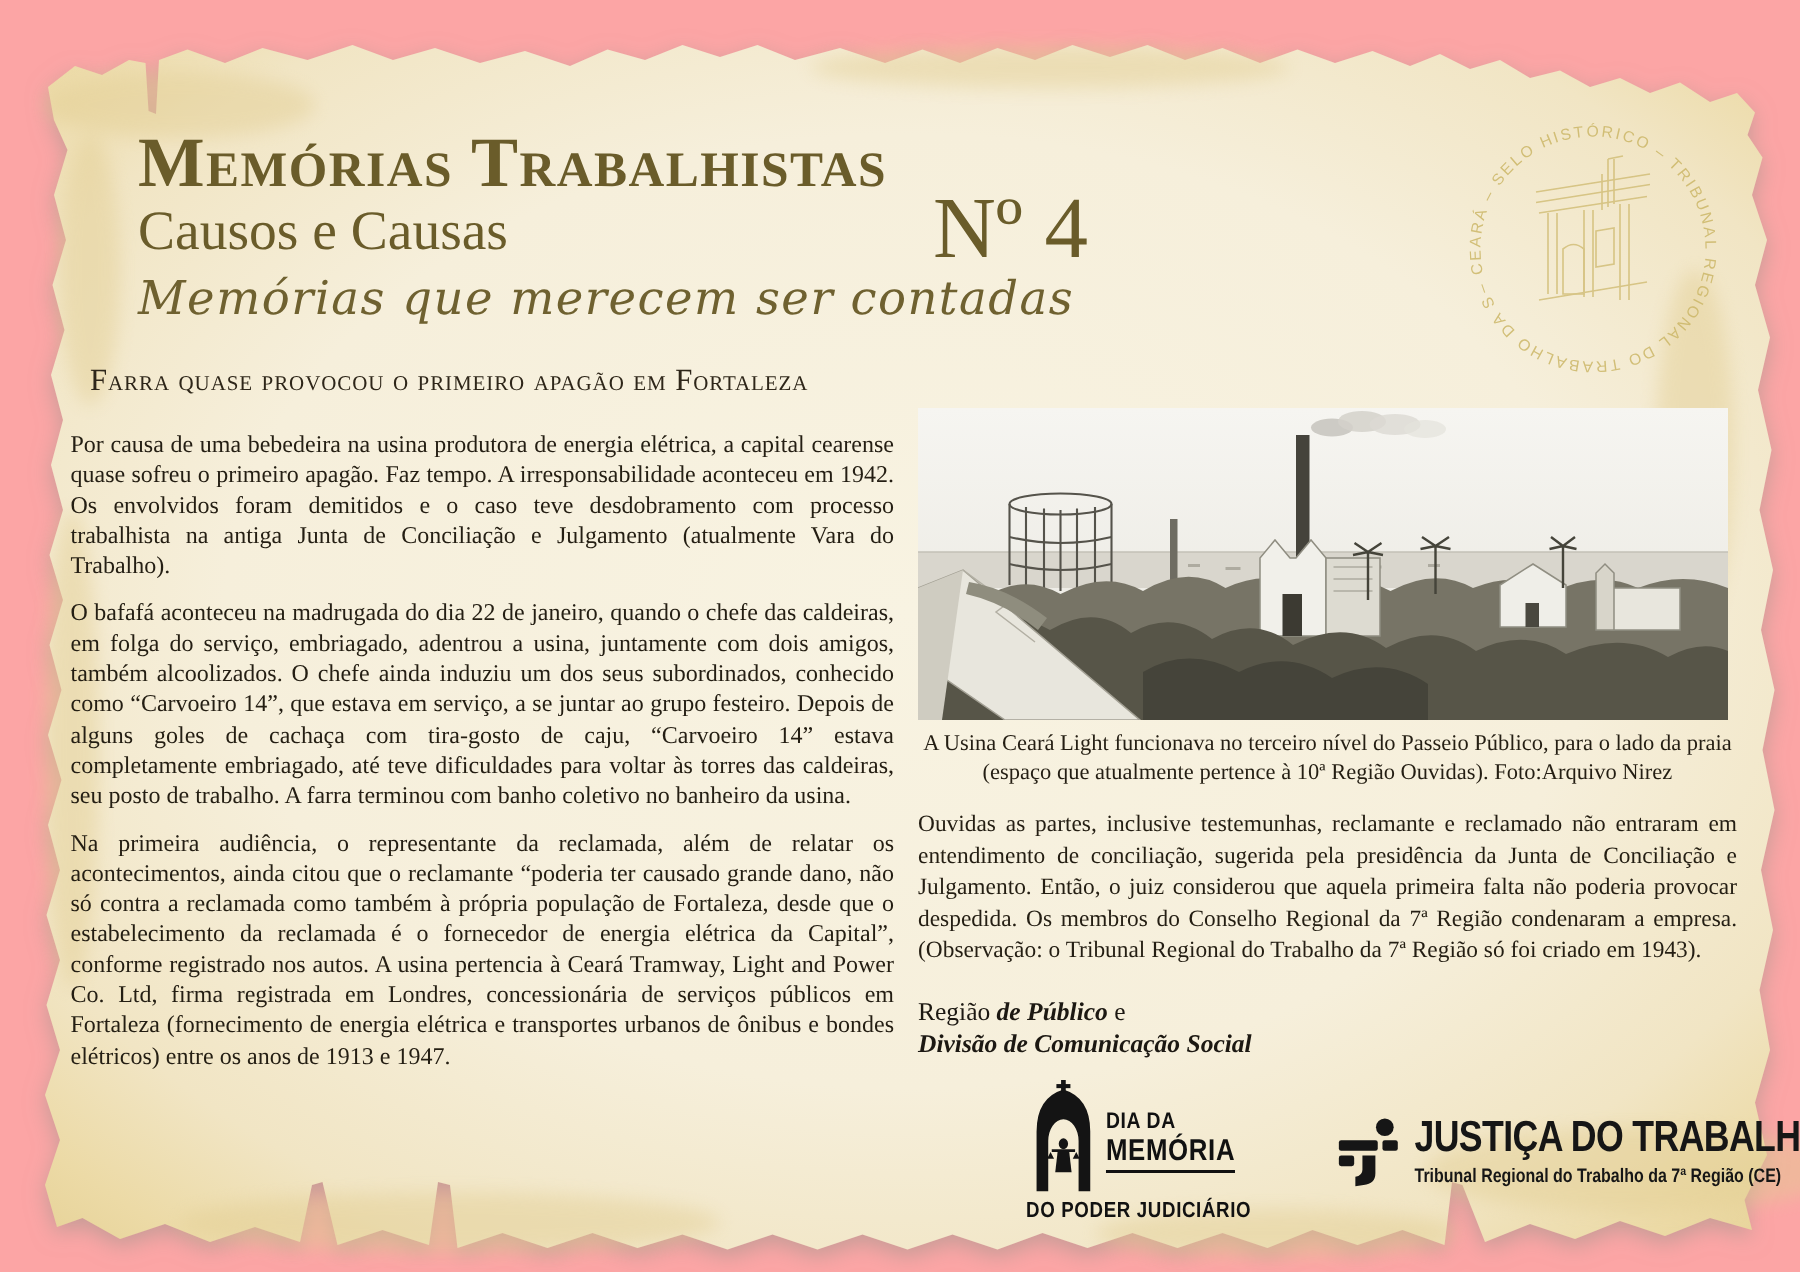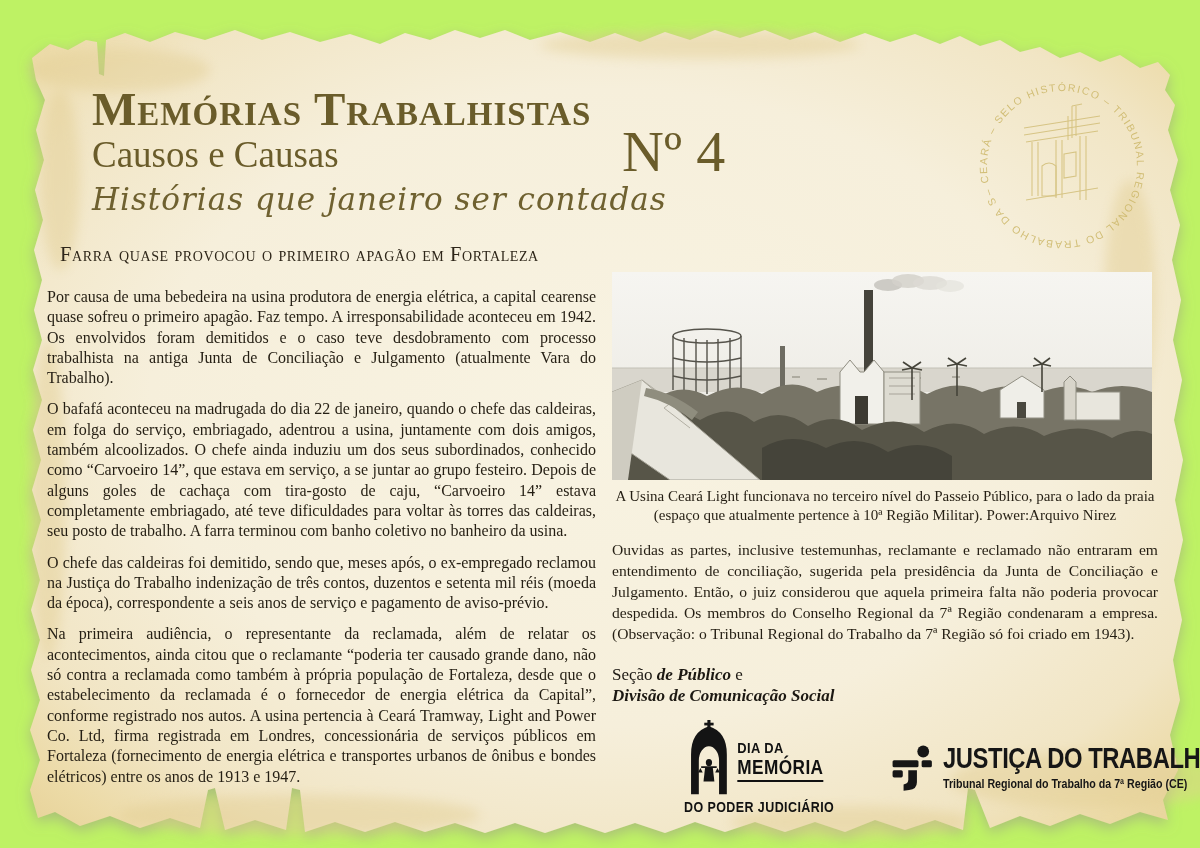--- a/index.html
+++ b/index.html
@@ -1,16 +1,16 @@
 <!DOCTYPE html>
 <html><head>
 <meta charset="utf-8">
 <style>
   html,body{margin:0;padding:0;background:#ffffff;}
-  .page{position:relative;width:1200px;height:848px;background:#bef264;overflow:hidden;
+  .page{position:relative;width:1200px;height:848px;background:#fca5a5;overflow:hidden;
         font-family:"Liberation Serif",serif;color:#211c13;}
   .paper-svg{position:absolute;left:0;top:0;width:1200px;height:848px;}
 
   
   .masthead{position:absolute;left:92px;top:86px;width:700px;}
   .mast-title{font-family:"Liberation Serif",serif;font-weight:bold;font-variant:small-caps;
               font-size:47px;line-height:1.0;color:#6a5c2a;letter-spacing:1px;}
   .mast-sub{font-family:"Liberation Serif",serif;font-size:37px;line-height:1.08;color:#6a5c2a;margin-top:2px;}
   .mast-tag{font-family:"DejaVu Serif",serif;font-style:italic;font-size:31px;color:#6f6130;
             margin-top:6px;letter-spacing:1px;}
@@ -100,21 +100,21 @@
       <ellipse cx="300" cy="815" rx="180" ry="20"></ellipse>
       <ellipse cx="48" cy="500" rx="18" ry="160"></ellipse>
       <ellipse cx="60" cy="180" rx="20" ry="90"></ellipse>
       <ellipse cx="850" cy="822" rx="120" ry="16"></ellipse>
     </g>
   </svg>
 
   <div class="masthead">
     <div class="mast-title">Memórias Trabalhistas</div>
     <div class="mast-sub">Causos e Causas</div>
-    <div class="mast-tag">Histórias que janeiro ser contadas</div>
+    <div class="mast-tag">Memórias que merecem ser contadas</div>
   </div>
   <div class="issue">Nº 4</div>
 
   <svg class="seal" viewBox="0 0 180 180">
     <defs>
       <path id="sealCircle" d="M 15,90 A 75,75 0 1 1 165,90 A 75,75 0 1 1 15,90"></path>
     </defs>
     <g transform="rotate(-22 90 90)">
       <text font-family="Liberation Sans, sans-serif" font-size="10.5" letter-spacing="1.6" fill="#ccb768">
         <textPath href="#sealCircle">– CEARÁ – SELO HISTÓRICO – TRIBUNAL REGIONAL DO TRABALHO DA SÉTIMA REGIÃO</textPath>
@@ -132,21 +132,20 @@
       <path d="M54,124 L126,112"></path>
       <path d="M96,40 L96,64 M100,30 L100,62 M104,30 L104,60 M100,30 L110,28"></path>
     </g>
   </svg>
 
   <div class="headline">Farra quase provocou o primeiro apagão em Fortaleza</div>
 
   <div class="col-left">
       <p>Por causa de uma bebedeira na usina produtora de energia elétrica, a capital cearense quase sofreu o primeiro apagão. Faz tempo. A irresponsabilidade aconteceu em 1942. Os envolvidos foram demitidos e o caso teve desdobramento com processo trabalhista na antiga Junta de Conciliação e Julgamento (atualmente Vara do Trabalho).</p>
       <p>O bafafá aconteceu na madrugada do dia 22 de janeiro, quando o chefe das caldeiras, em folga do serviço, embriagado, adentrou a usina, juntamente com dois amigos, também alcoolizados. O chefe ainda induziu um dos seus subordinados, conhecido como “Carvoeiro 14”, que estava em serviço, a se juntar ao grupo festeiro. Depois de alguns goles de cachaça com tira-gosto de caju, “Carvoeiro 14” estava completamente embriagado, até teve dificuldades para voltar às torres das caldeiras, seu posto de trabalho. A farra terminou com banho coletivo no banheiro da usina.</p>
-      <p>O chefe das caldeiras foi demitido, sendo que, meses após, o ex-empregado reclamou na Justiça do Trabalho indenização de três contos, duzentos e setenta mil réis (moeda da época), correspondente a seis anos de serviço e pagamento de aviso-prévio.</p>
       <p>Na primeira audiência, o representante da reclamada, além de relatar os acontecimentos, ainda citou que o reclamante “poderia ter causado grande dano, não só contra a reclamada como também à própria população de Fortaleza, desde que o estabelecimento da reclamada é o fornecedor de energia elétrica da Capital”, conforme registrado nos autos. A usina pertencia à Ceará Tramway, Light and Power Co. Ltd, firma registrada em Londres, concessionária de serviços públicos em Fortaleza (fornecimento de energia elétrica e transportes urbanos de ônibus e bondes elétricos) entre os anos de 1913 e 1947.</p>
     </div>
 
   <div class="col-right">
 
     <div class="photo-wrap">
       <svg viewBox="0 0 540 208" width="540" height="208">
         <defs>
           <linearGradient id="skyG" x1="0" y1="0" x2="0" y2="1">
             <stop offset="0%" stop-color="#f6f5f1"></stop>
@@ -211,28 +210,28 @@
 
         <g>
           <path d="M0,120 L30,108 L148,208 L58,208 L0,168 Z" fill="#e8e6dd" stroke="#a3a094" stroke-width="1"></path>
           <path d="M0,120 L30,108 L16,208 L0,208 Z" fill="#cfccc1"></path>
           <path d="M30,108 L60,130 L52,136 L78,156" stroke="#b2afa3" stroke-width="1" fill="none"></path>
           <path d="M34,116 Q60,120 86,140 L80,148 Q58,130 32,124 Z" fill="#8f8d7e"></path>
         </g>
       </svg>
     </div>
 
-    <div class="caption">A Usina Ceará Light funcionava no terceiro nível do Passeio Público, para o lado da praia (espaço que atualmente pertence à 10ª Região Militar). Power:Arquivo Nirez</div>
+    <div class="caption">A Usina Ceará Light funcionava no terceiro nível do Passeio Público, para o lado da praia (espaço que atualmente pertence à 10ª Região Ouvidas). Foto:Arquivo Nirez</div>
 
     <div class="article-right">
         <p>Ouvidas as partes, inclusive testemunhas, reclamante e reclamado não entraram em entendimento de conciliação, sugerida pela presidência da Junta de Conciliação e Julgamento. Então, o juiz considerou que aquela primeira falta não poderia provocar despedida. Os membros do Conselho Regional da 7ª Região condenaram a empresa. (Observação: o Tribunal Regional do Trabalho da 7ª Região só foi criado em 1943).</p>
       </div>
 
     <div class="byline">
-      <div><span>Seção </span><span class="bi">de Público</span><span> e</span></div>
+      <div><span>Região </span><span class="bi">de Público</span><span> e</span></div>
       <div class="bi">Divisão de Comunicação Social</div>
     </div>
 
     <div class="logos-row">
 
       <div class="memoria-logo">
         <div class="memoria-top">
           <svg width="58" height="76" viewBox="0 0 62 84">
             <g fill="#141414">
               <path d="M8,82 V38 Q8,13 31,7 Q54,13 54,38 V82 H44 V45 A13,16 0 0 0 18,45 V82 Z"></path>

